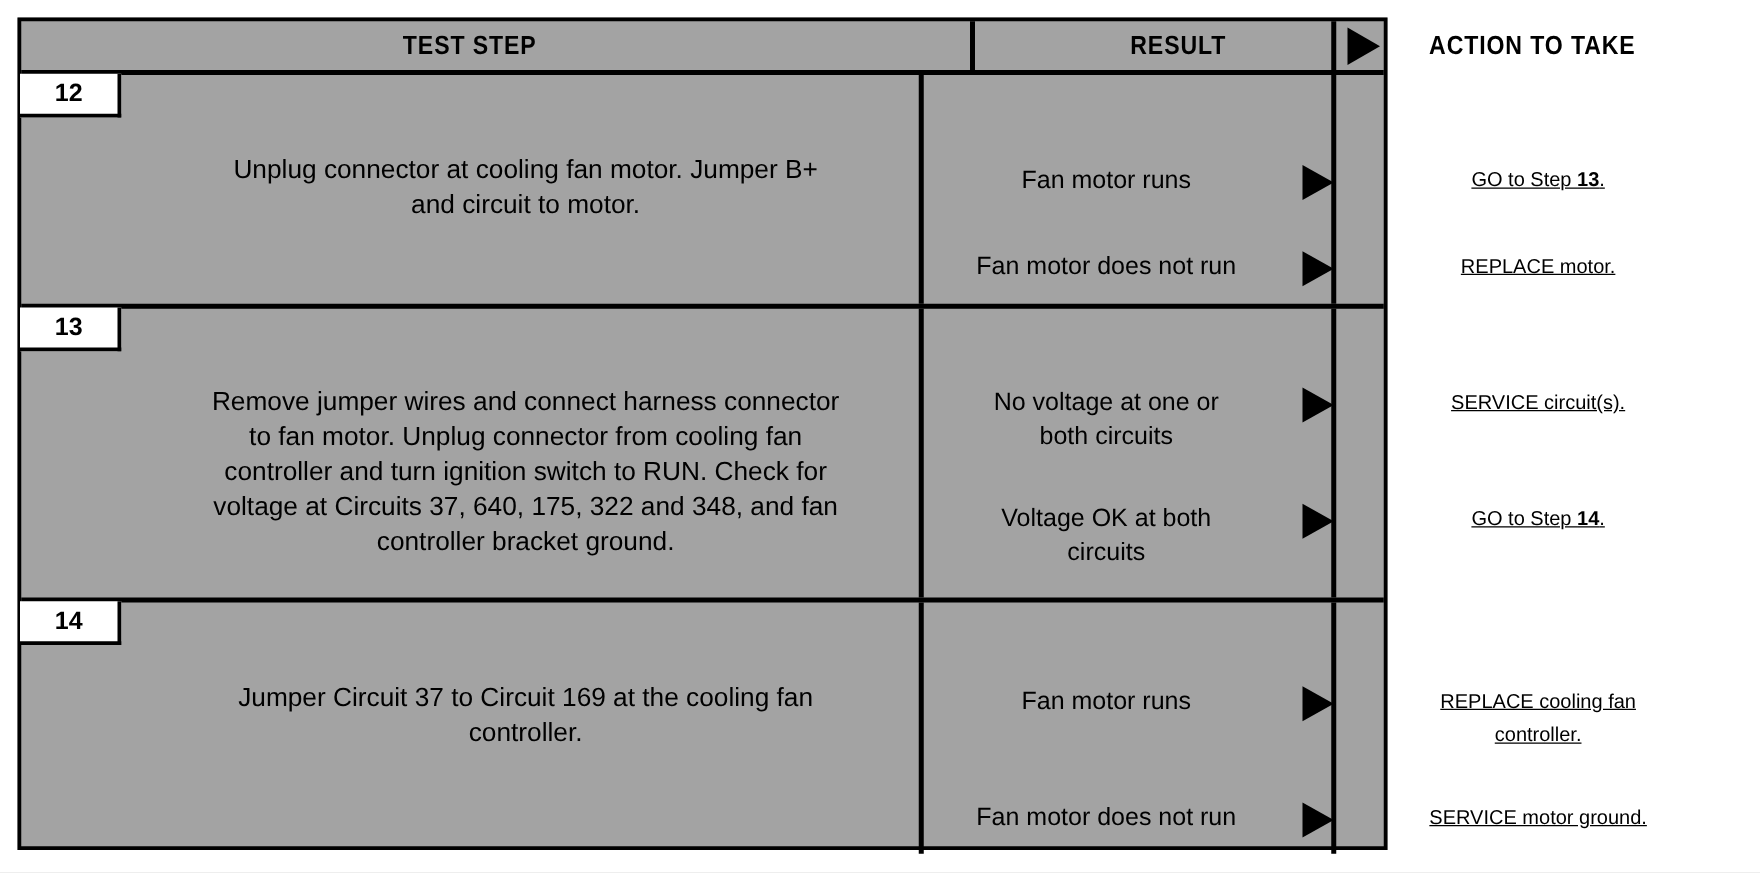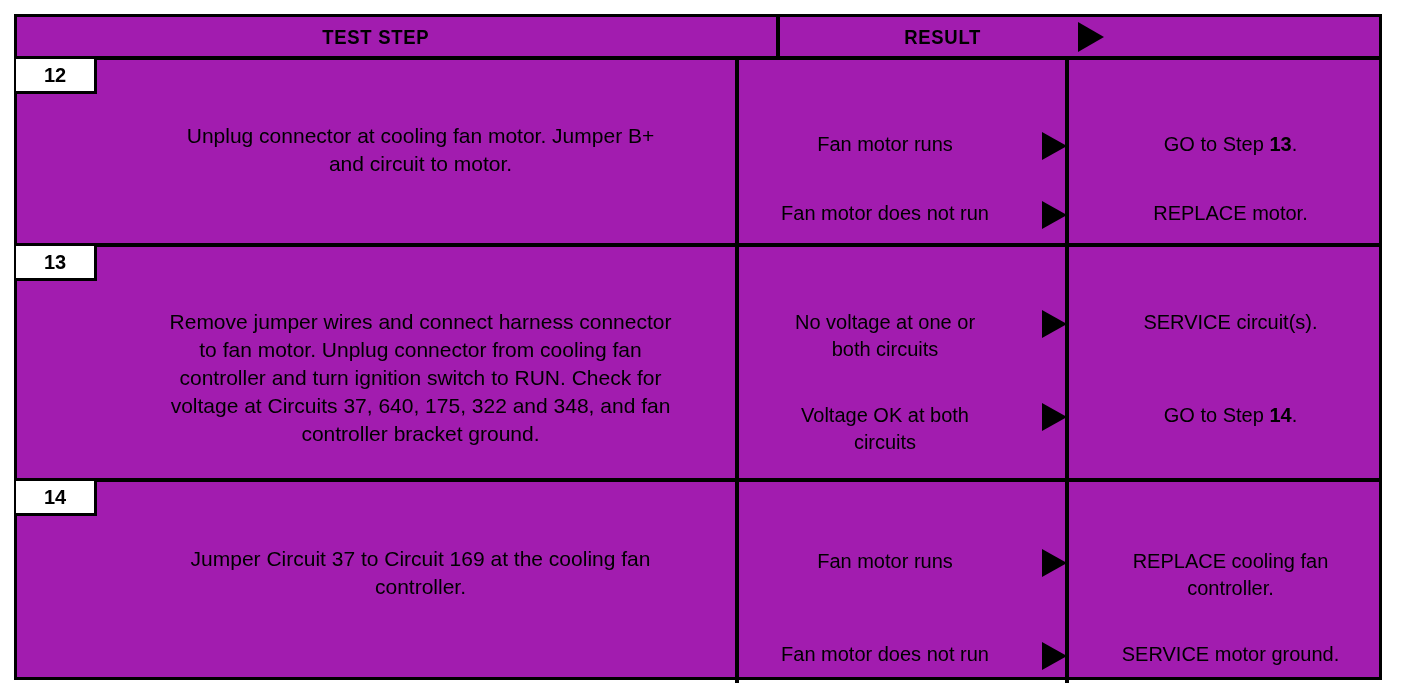--- a/index.html
+++ b/index.html
@@ -20,25 +20,25 @@
     width: 1408px;
     height: 698px;
     background: #ffffff;
   }
 
   
   .diag-table {
     position: absolute;
     left: 14px;
     top: 14px;
-    width: 1368px;   
+    width: 1096px;   
     height: 666px;   
     border: 3px solid #000;
     box-sizing: border-box;
-    background: #a21caf;
+    background: #a3a3a3;
   }
 
   
   .thead {
     position: absolute;
     left: 0;
     top: 0;
     right: 0;
     height: 43px;            
     border-bottom: 4px solid #000;
@@ -166,23 +166,24 @@
     width: 0;
     height: 0;
     border-top: 14px solid transparent;
     border-bottom: 14px solid transparent;
     border-left: 25px solid #000;
   }
   .action-text {
     position: absolute;
     left: 18px;
     right: 8px;
-    font-size: 20px;
+    font-size: 16px;
     line-height: 27px;
     white-space: pre-line;
+    text-decoration: underline;
   }
   .action-text b { font-weight: bold; }
 
   
   .row-0 .branch-a { top: 71px; }
   .row-0 .branch-b { top: 140px; }
   .row-1 .branch-a { top: 62px; }
   .row-1 .branch-b { top: 155px; }
   .row-2 .branch-a { top: 66px; }
   .row-2 .branch-b { top: 159px; }
@@ -198,20 +199,23 @@
 
       <div class="th th-teststep">
         <span class="th-label">TEST STEP</span>
       </div>
 
       <div class="th th-result">
         <span class="th-label">RESULT</span>
         <span class="header-arrow"></span>
       </div>
 
+      <div class="th th-action">
+        <span class="th-label">ACTION TO TAKE</span>
+      </div>
 
     </div>
 
     <div class="tbody">
 
       <div class="trow row-0">
 
         <div class="cell c-step">
           <div class="step-badge">
             <span class="step-badge-num">12</span>

